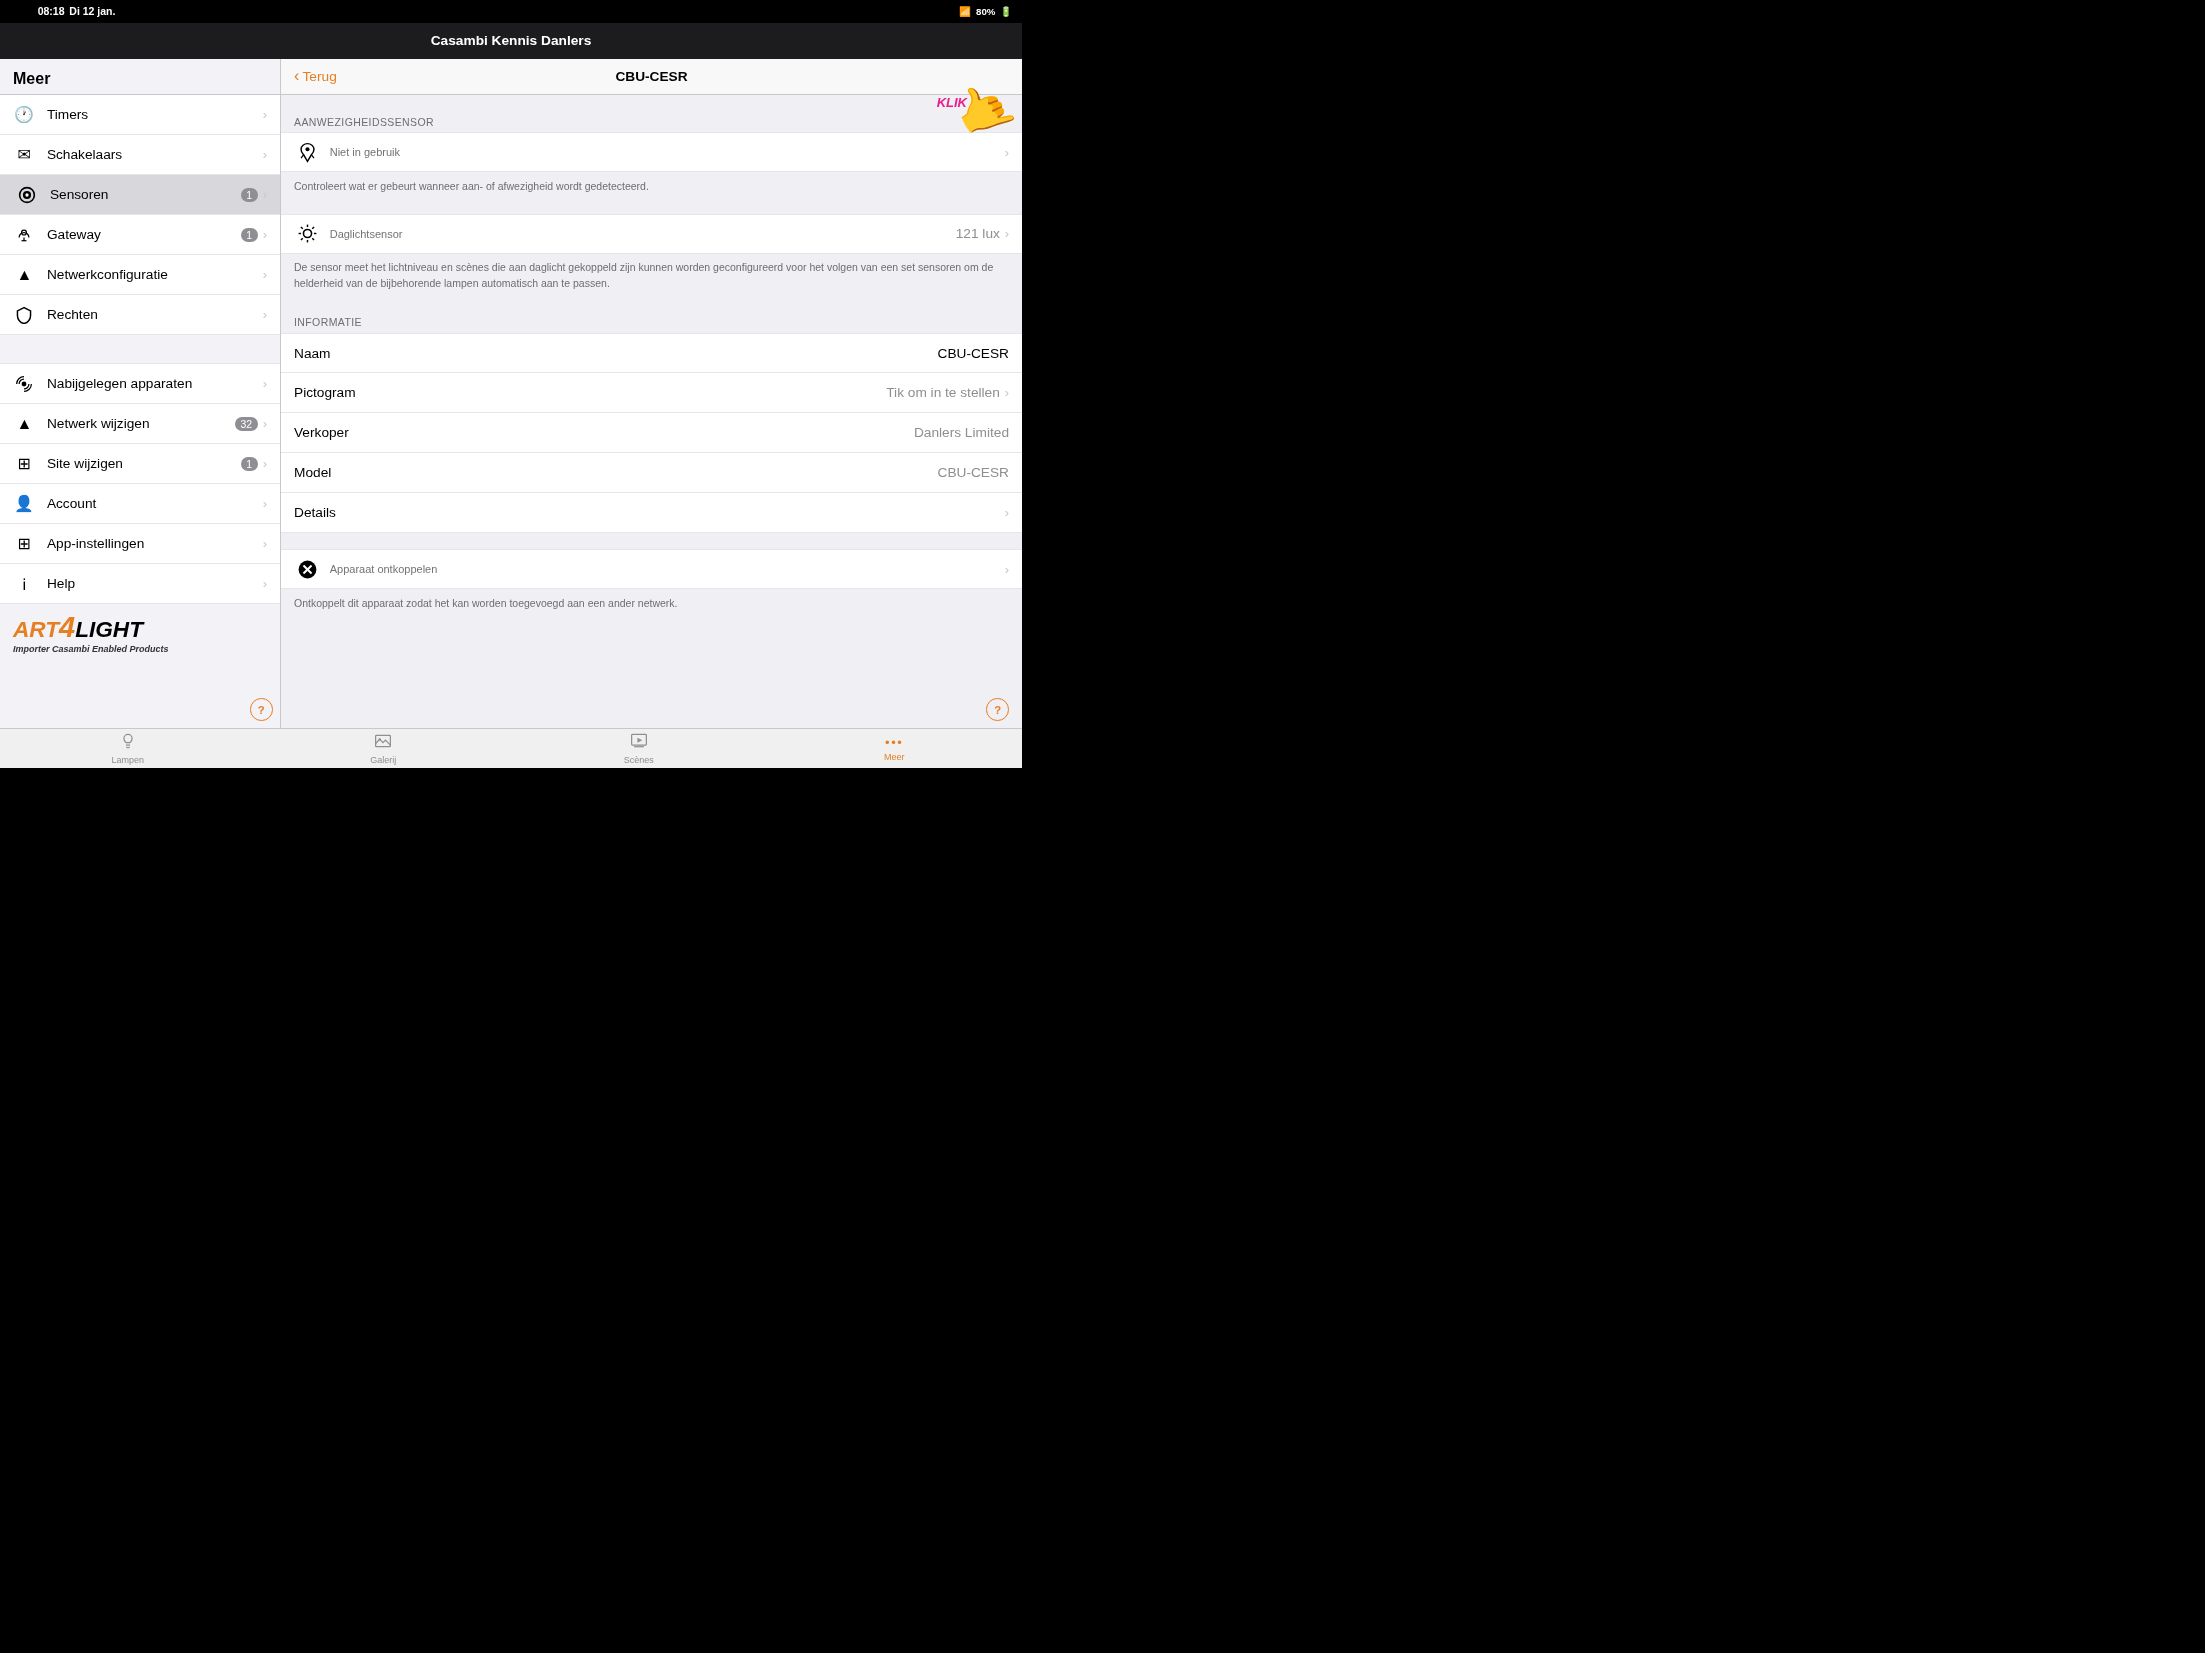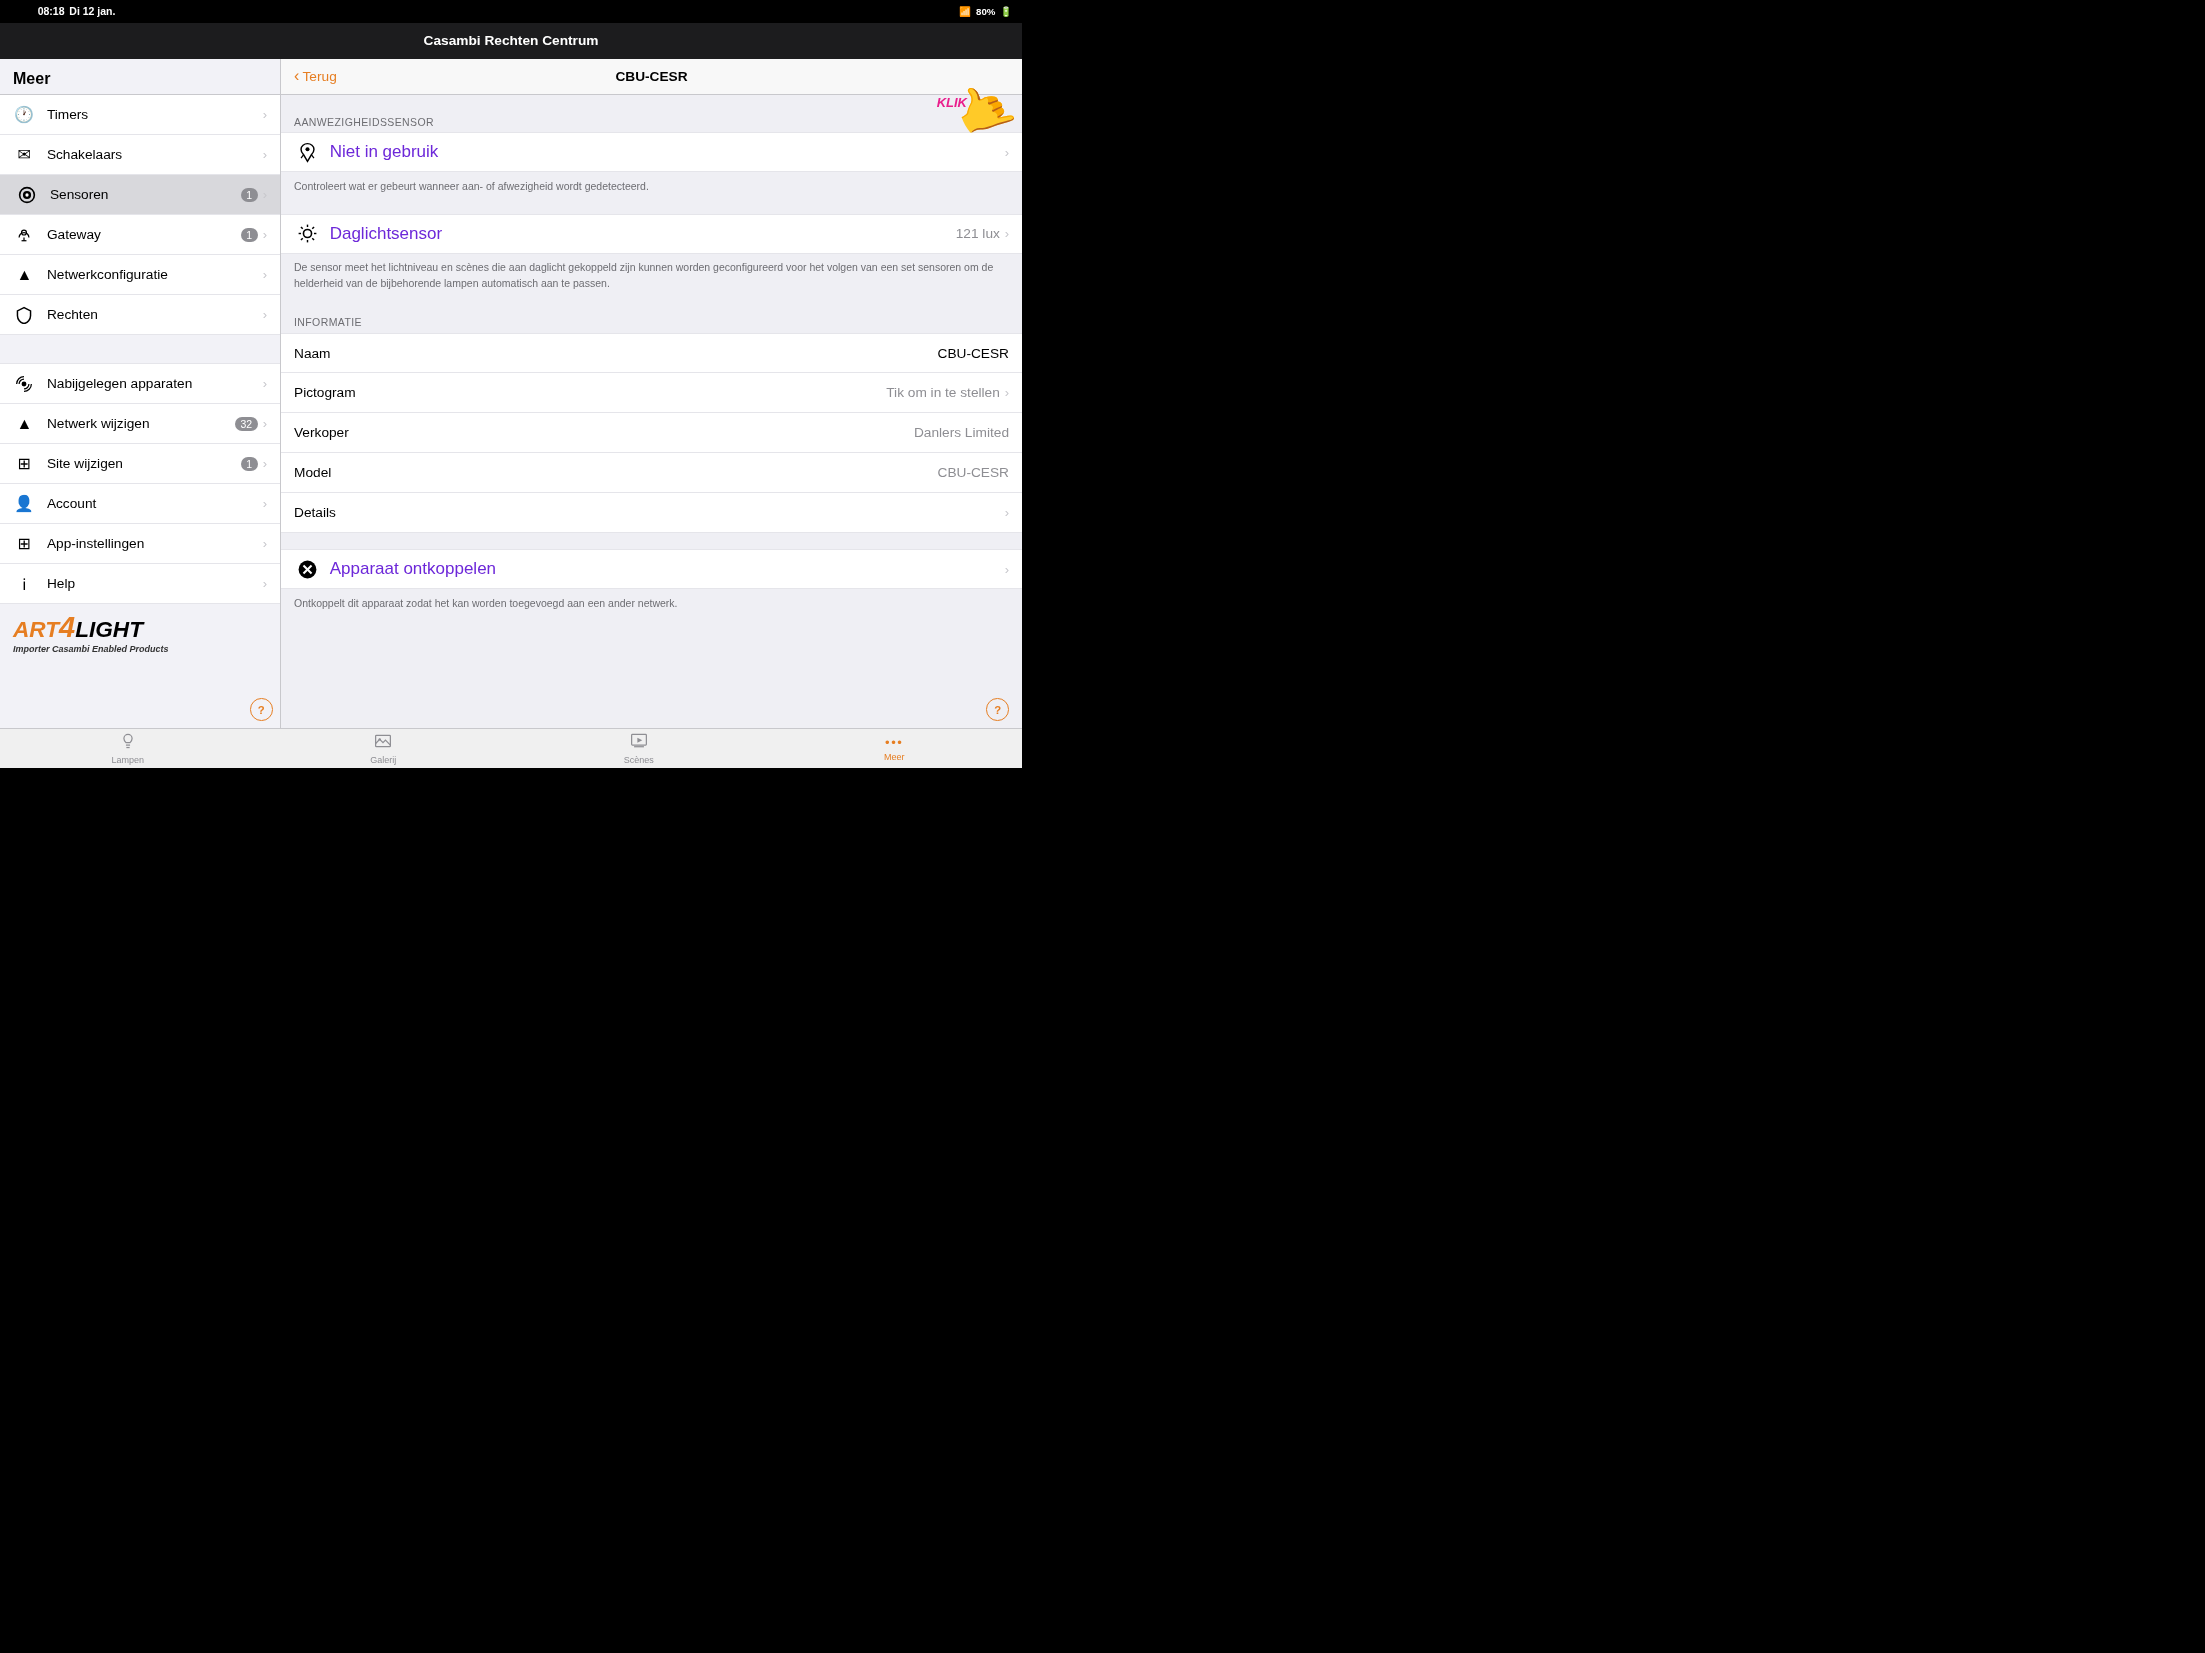--- a/index.html
+++ b/index.html
@@ -164,22 +164,22 @@
       width: 26px;
       height: 26px;
       display: flex;
       align-items: center;
       justify-content: center;
       margin-right: 9.7px;
       font-size: 18px;
     }
     .content-row .row-label {
       flex: 1;
-      font-size: 17px;
-      color: #6d28d9;
+      font-size: 11px;
+      color: #737373;
     }
     .content-row .row-value {
       font-size: 13.7px;
       color: #8e8e93;
     }
     .content-row .row-value-dark {
       font-size: 13.7px;
       color: #000;
     }
     .content-row .chevron {
@@ -284,21 +284,21 @@
     <span>Di 12 jan.</span>
   </div>
   <div class="status-bar-right">
     <span>📶</span>
     <span>80%</span>
     <span>🔋</span>
   </div>
 </div>
 
 <div class="title-bar">
-  <span>Casambi Rechten Centrum</span>
+  <span>Casambi Kennis Danlers</span>
 </div>
 
 <div class="main-layout">
 
   <div class="sidebar">
     <div class="sidebar-header">Meer</div>
 
     <div class="sidebar-item">
       <div class="item-icon">🕐</div>
       <span class="item-label">Timers</span>

